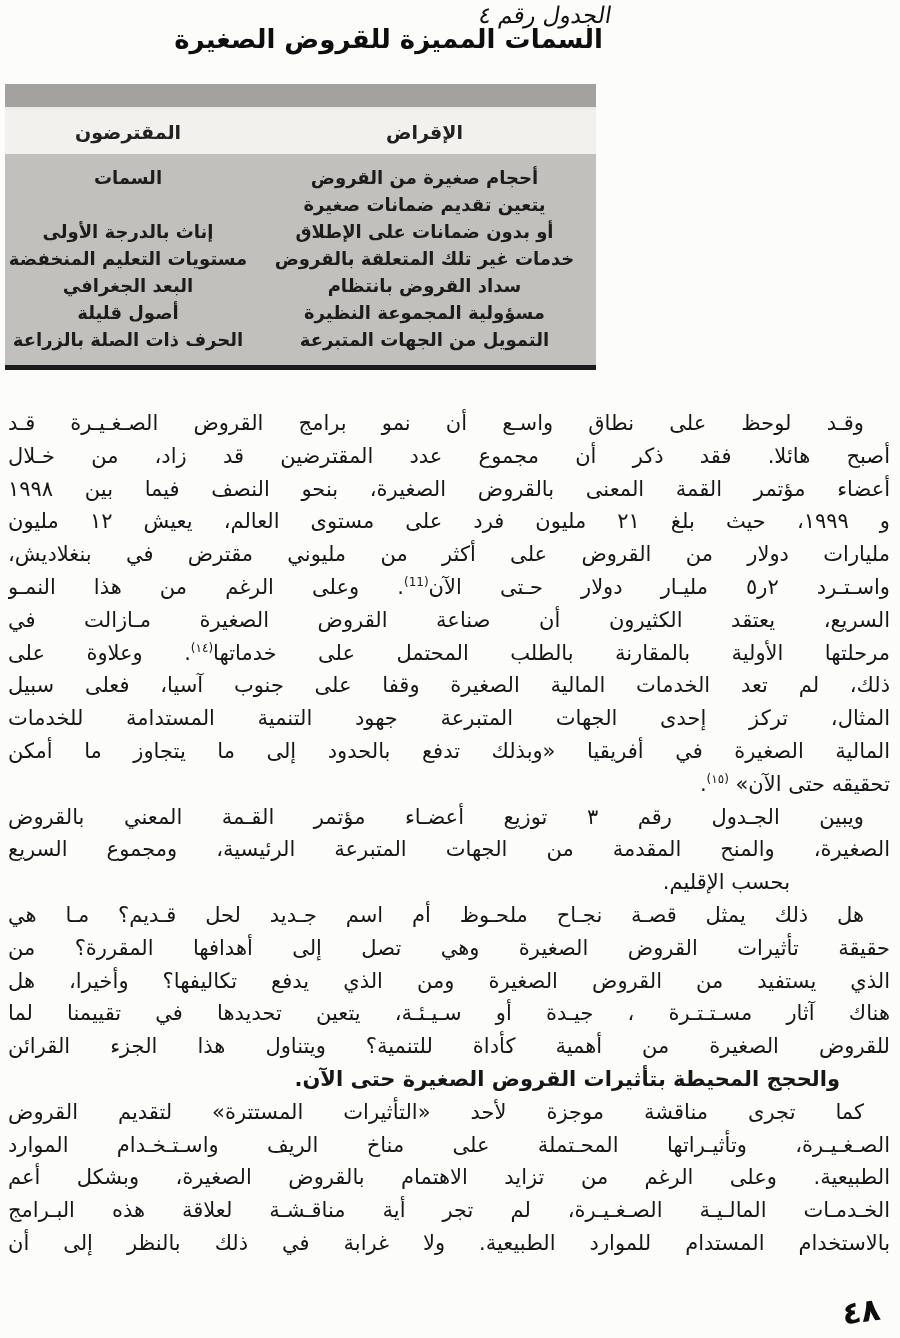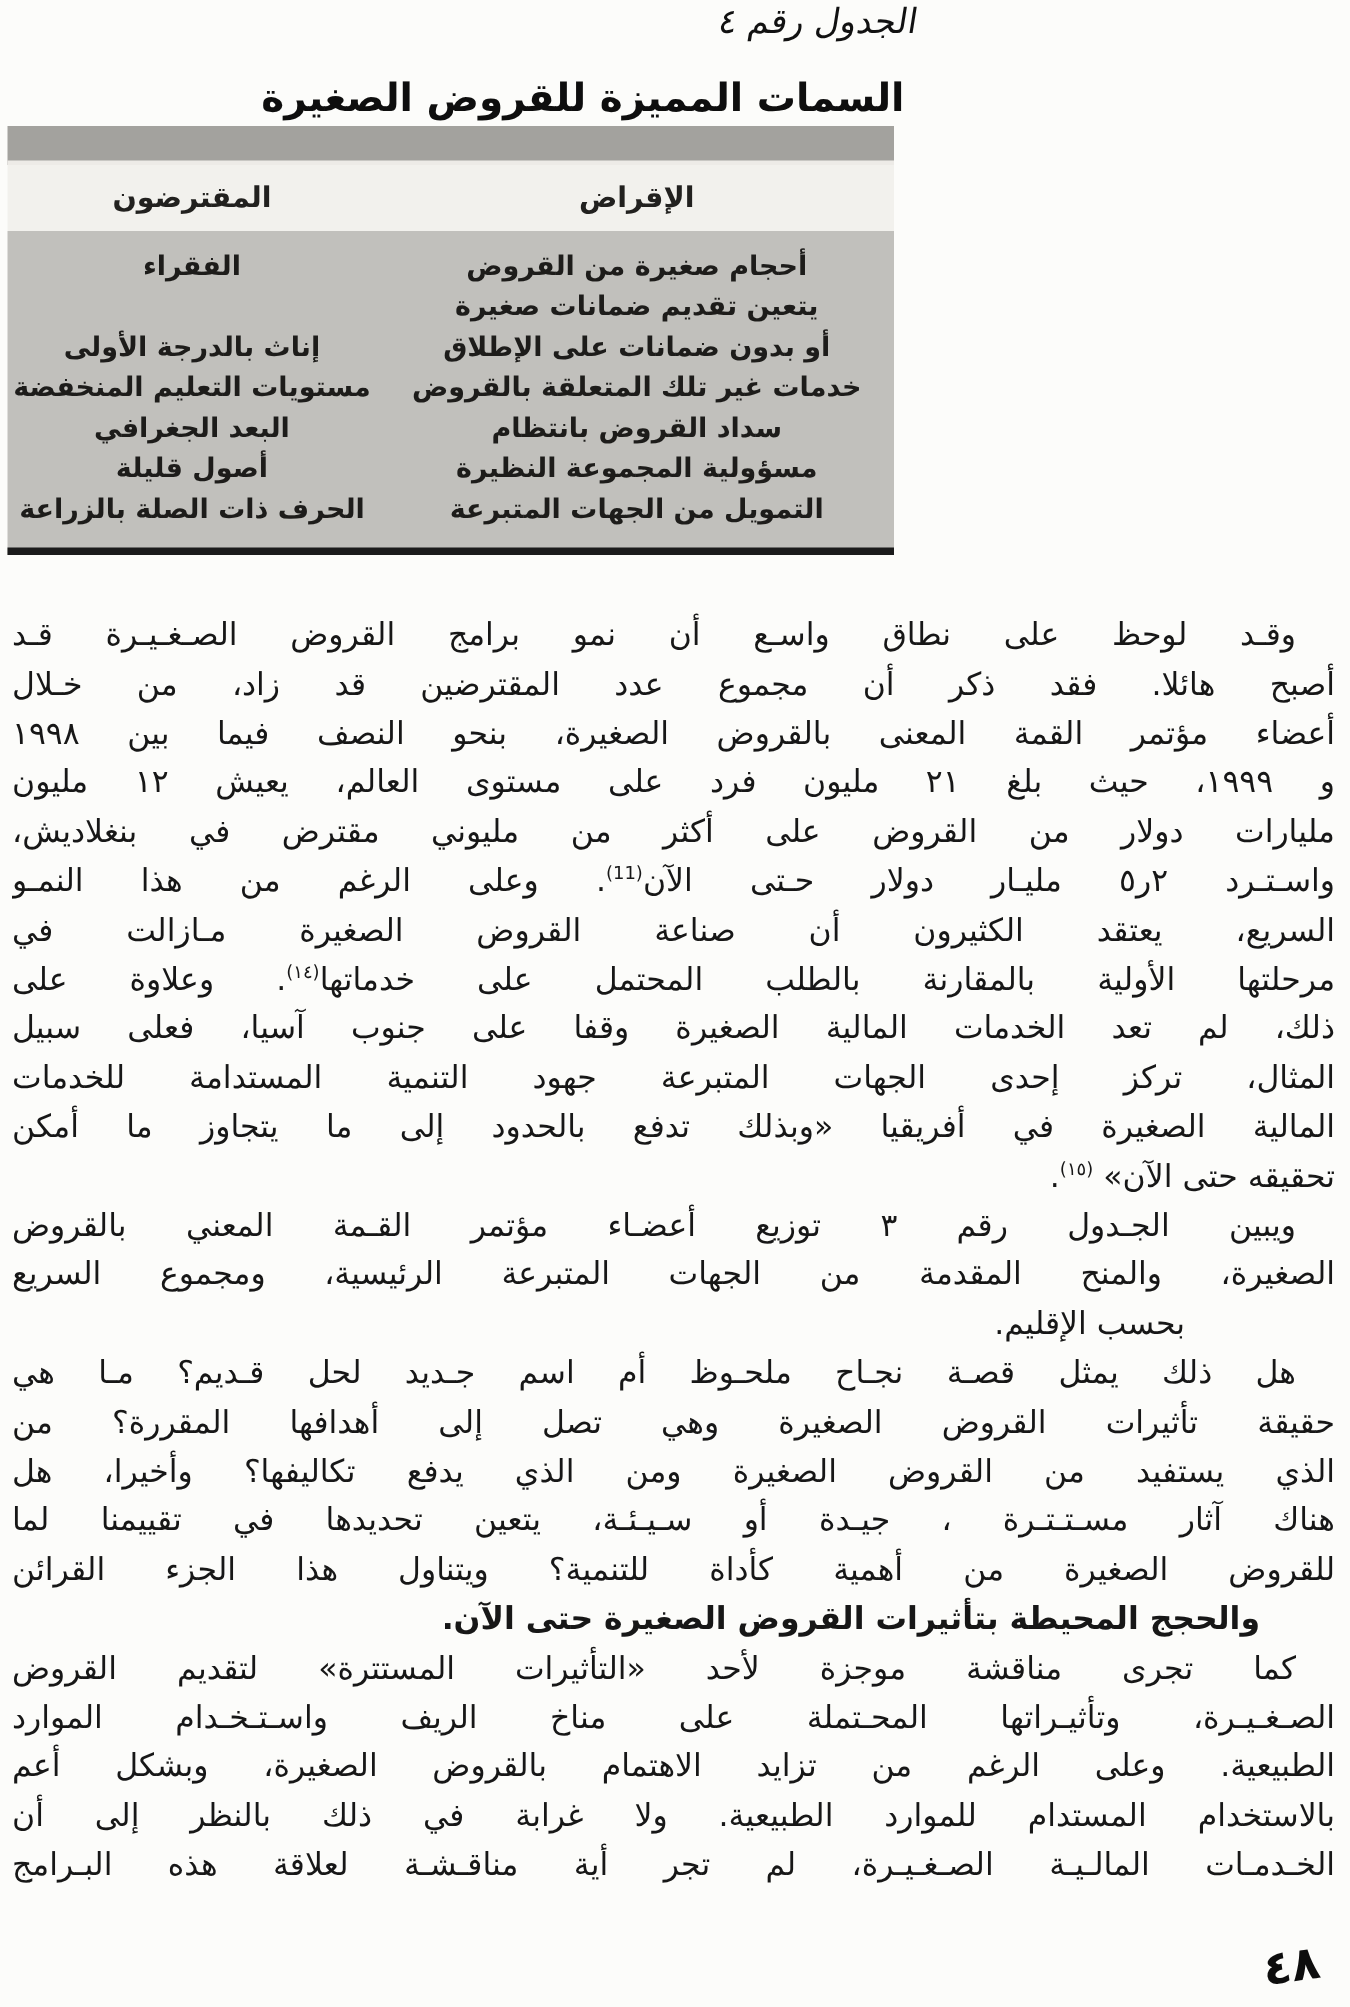--- a/index.html
+++ b/index.html
@@ -9,21 +9,21 @@
     background:#fcfcfa; color:#161616; direction:rtl;
     font-family:"DejaVu Sans", sans-serif; overflow:hidden;
   }
   
   .caption {
     position:absolute; top:2px; right:290px; font-size:23px; color:#111;
     transform:skewX(-9deg); transform-origin:100% 100%; font-weight:500;
     letter-spacing:0.5px;
   }
   .tbl-title {
-    position:absolute; top:51px; right:297px; font-size:26px; font-weight:bold; color:#0e0e0e;text-align:right;
+    position:absolute; top:24px; right:297px; font-size:26px; font-weight:bold; color:#0e0e0e;text-align:right;
   }
   
   .ftable { position:absolute; top:84px; left:5px; width:591px; }
   .t-band { height:26px; background:#a3a29e; border-bottom:3px solid #edebe7; }
   .t-cols {
     height:44px; background:#f2f1ed; display:flex; align-items:center;
     font-size:19px; font-weight:bold; color:#22211f;
   }
   .t-body { background:#c1c0bc; padding:10px 0 12px 0; border-bottom:5px solid #1b1b1b; }
   .t-row { display:flex; align-items:center; height:27px; font-size:18px; font-weight:bold; color:#1d1c1a; }
@@ -58,21 +58,21 @@
 
   <div class="ftable">
     <div class="t-band"></div>
     <div class="t-cols">
       <div class="c-lend">الإقراض</div>
       <div class="c-borr">المقترضون</div>
     </div>
     <div class="t-body">
       <div class="t-row">
         <div class="c-lend">أحجام صغيرة من القروض</div>
-        <div class="c-borr">الفقراء</div>
+        <div class="c-borr">السمات</div>
       </div>
       <div class="t-row">
         <div class="c-lend">يتعين تقديم ضمانات صغيرة</div>
         <div class="c-borr"></div>
       </div>
       <div class="t-row">
         <div class="c-lend cont">أو بدون ضمانات على الإطلاق</div>
         <div class="c-borr">إناث بالدرجة الأولى</div>
       </div>
       <div class="t-row">
@@ -123,21 +123,21 @@
       <div class="line">الذي يستفيد من القروض الصغيرة ومن الذي يدفع تكاليفها؟ وأخيرا، هل</div>
       <div class="line">هناك آثار مسـتـتـرة ، جيـدة أو سـيـئـة، يتعين تحديدها في تقييمنا لما</div>
       <div class="line">للقروض الصغيرة من أهمية كأداة للتنمية؟ ويتناول هذا الجزء القرائن</div>
       <div class="line end pad-b">والحجج المحيطة بتأثيرات القروض الصغيرة حتى الآن.</div>
     </div>
 
     <div class="para">
       <div class="line first">كما تجرى مناقشة موجزة لأحد «التأثيرات المستترة» لتقديم القروض</div>
       <div class="line">الصـغـيـرة، وتأثيـراتها المحـتملة على مناخ الريف واسـتـخـدام الموارد</div>
       <div class="line">الطبيعية. وعلى الرغم من تزايد الاهتمام بالقروض الصغيرة، وبشكل أعم</div>
+      <div class="line">الخـدمـات المالـيـة الصـغـيـرة، لم تجر أية مناقـشـة لعلاقة هذه البـرامج</div>
       <div class="line">بالاستخدام المستدام للموارد الطبيعية. ولا غرابة في ذلك بالنظر إلى أن</div>
-      <div class="line">الخـدمـات المالـيـة الصـغـيـرة، لم تجر أية مناقـشـة لعلاقة هذه البـرامج</div>
     </div>
 
   </div>
 
   <div class="pageno">٤٨</div>
 
 </div>
 
 </body></html>

